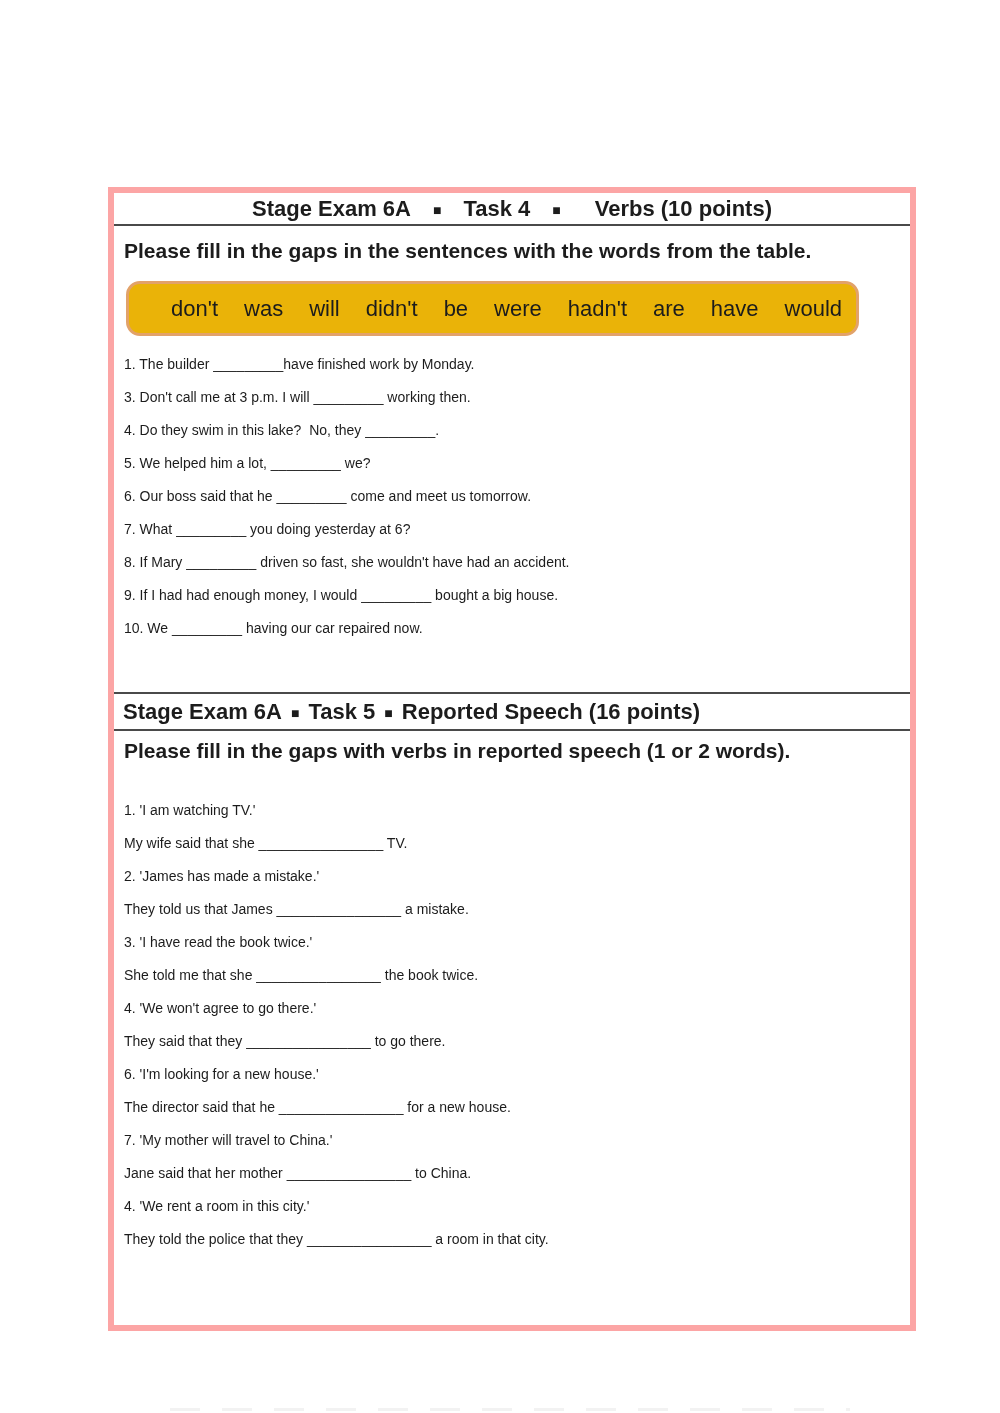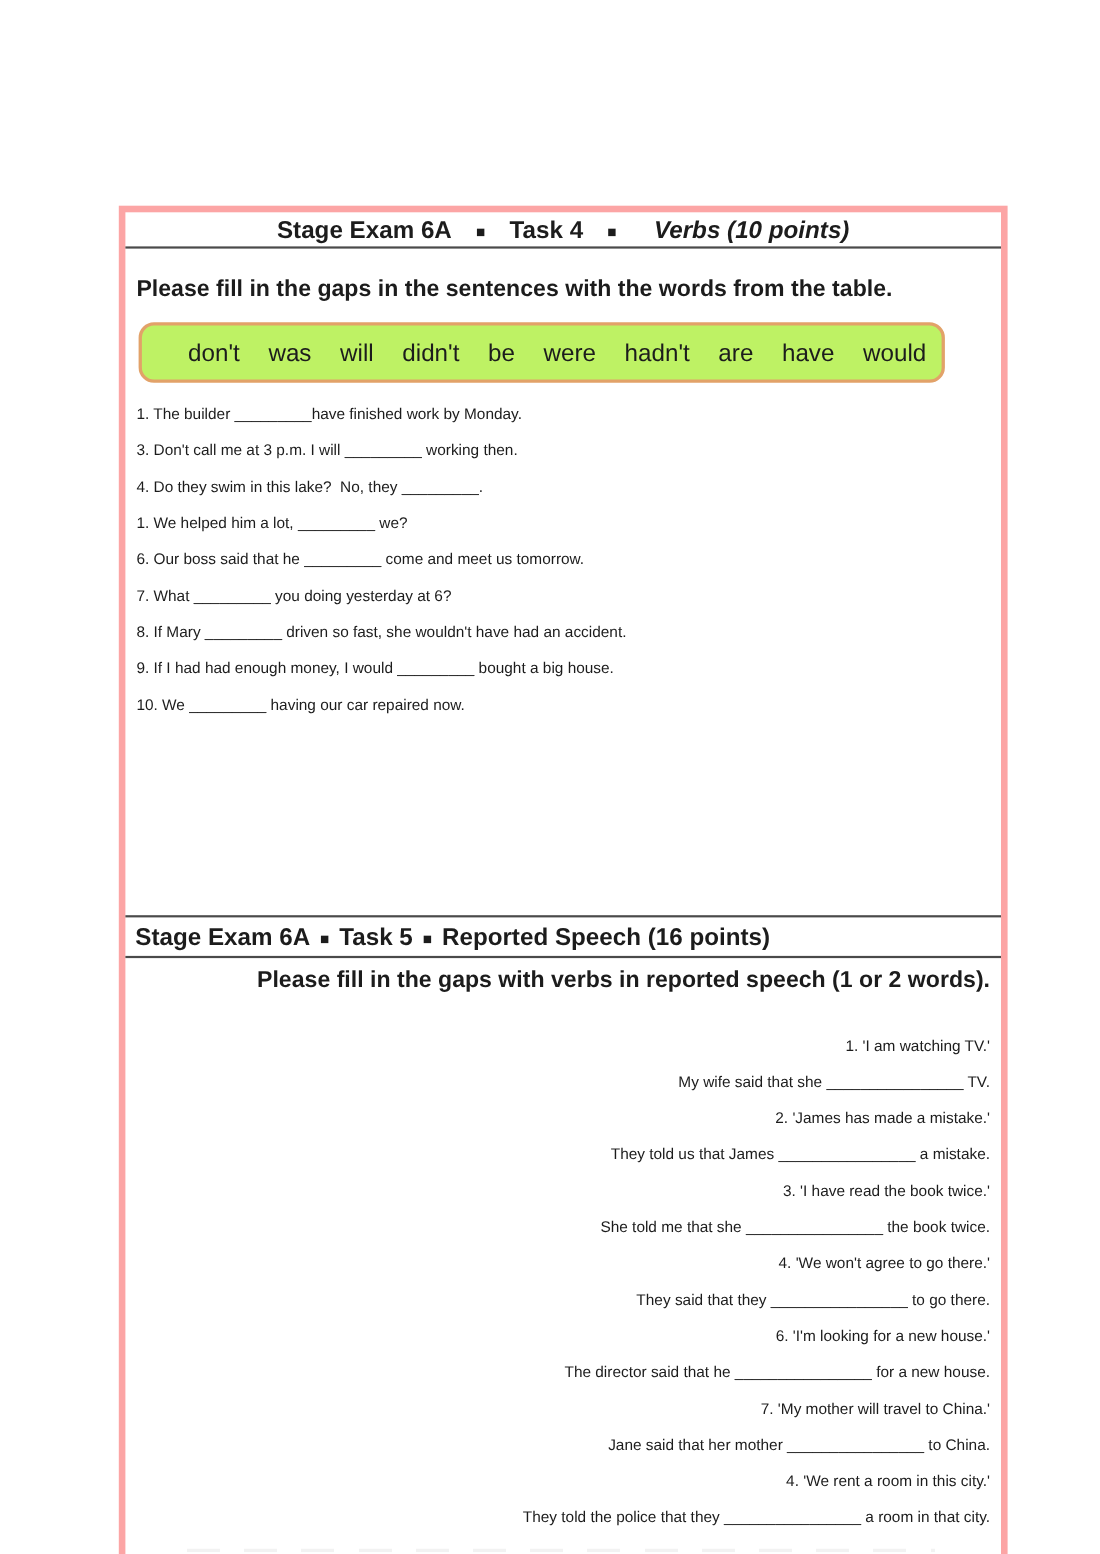--- a/index.html
+++ b/index.html
@@ -11,46 +11,46 @@
   .sheet{
     position:absolute;left:108px;top:150px;width:808px;
     border:6px solid #fca5a5;box-sizing:border-box;background:#fff;margin-top:37px;
   }
   .row{box-sizing:border-box;}
   .hdr4{
     height:33px;border-bottom:2px solid #4a4a4a;
     display:flex;align-items:center;justify-content:center;
     column-gap:22px;font-weight:bold;font-size:22px;
   }
-  .hdr4 .last{margin-left:12px;font-style:italic;}
+  .hdr4 .last{margin-left:12px;}
   .sq{font-size:14px;line-height:1;position:relative;top:1px;}
   .task4-cell{
-    height:608px;border-bottom:2px solid #4a4a4a;
-    padding:24px 10px 0 10px;
+    height:468px;border-bottom:2px solid #4a4a4a;
+    padding:12px 10px 0 10px;
   }
   .instruction{
     font-weight:bold;font-size:21px;line-height:26px;white-space:pre-wrap;
   }
   .word-bank{
     margin-top:17px;margin-left:2px;width:733px;height:55px;
     border:3px solid #e2a269;border-radius:14px;box-sizing:border-box;
     display:flex;align-items:center;padding-left:42px;column-gap:26px;
-    font-size:22px;background:#bef264;
+    font-size:22px;background:#eab308;
   }
   .sent-list{margin-top:12px;}
   .s-line{
     font-size:14px;line-height:33px;white-space:pre-wrap;
   }
   .hdr5{
     height:37px;border-bottom:2px solid #4a4a4a;
     display:flex;align-items:center;justify-content:flex-start;
     column-gap:9px;font-weight:bold;font-size:22px;padding-left:9px;
   }
   .task5-cell{
-    height:594px;padding:7px 10px 0 10px;text-align:right;
+    height:594px;padding:7px 10px 0 10px;
   }
   .t5-list{margin-top:30px;}
   .artifact{
     position:absolute;left:170px;top:1408px;width:680px;height:3px;
     background:repeating-linear-gradient(90deg,#f2f2f2 0 30px,transparent 30px 52px);
   }
 </style>
 </head>
 <body>
 
@@ -77,21 +77,21 @@
       <span>hadn't</span>
       <span>are</span>
       <span>have</span>
       <span>would</span>
     </div>
 
     <div class="sent-list">
       <div class="s-line">1. The builder _________have finished work by Monday.</div>
       <div class="s-line">3. Don't call me at 3 p.m. I will _________ working then.</div>
       <div class="s-line">4. Do they swim in this lake?  No, they _________.</div>
-      <div class="s-line">1. We helped him a lot, _________ we?</div>
+      <div class="s-line">5. We helped him a lot, _________ we?</div>
       <div class="s-line">6. Our boss said that he _________ come and meet us tomorrow.</div>
       <div class="s-line">7. What _________ you doing yesterday at 6?</div>
       <div class="s-line">8. If Mary _________ driven so fast, she wouldn't have had an accident.</div>
       <div class="s-line">9. If I had had enough money, I would _________ bought a big house.</div>
       <div class="s-line">10. We _________ having our car repaired now.</div>
     </div>
   </div>
 
   <div class="row hdr5">
     <span>Stage Exam 6A</span>

